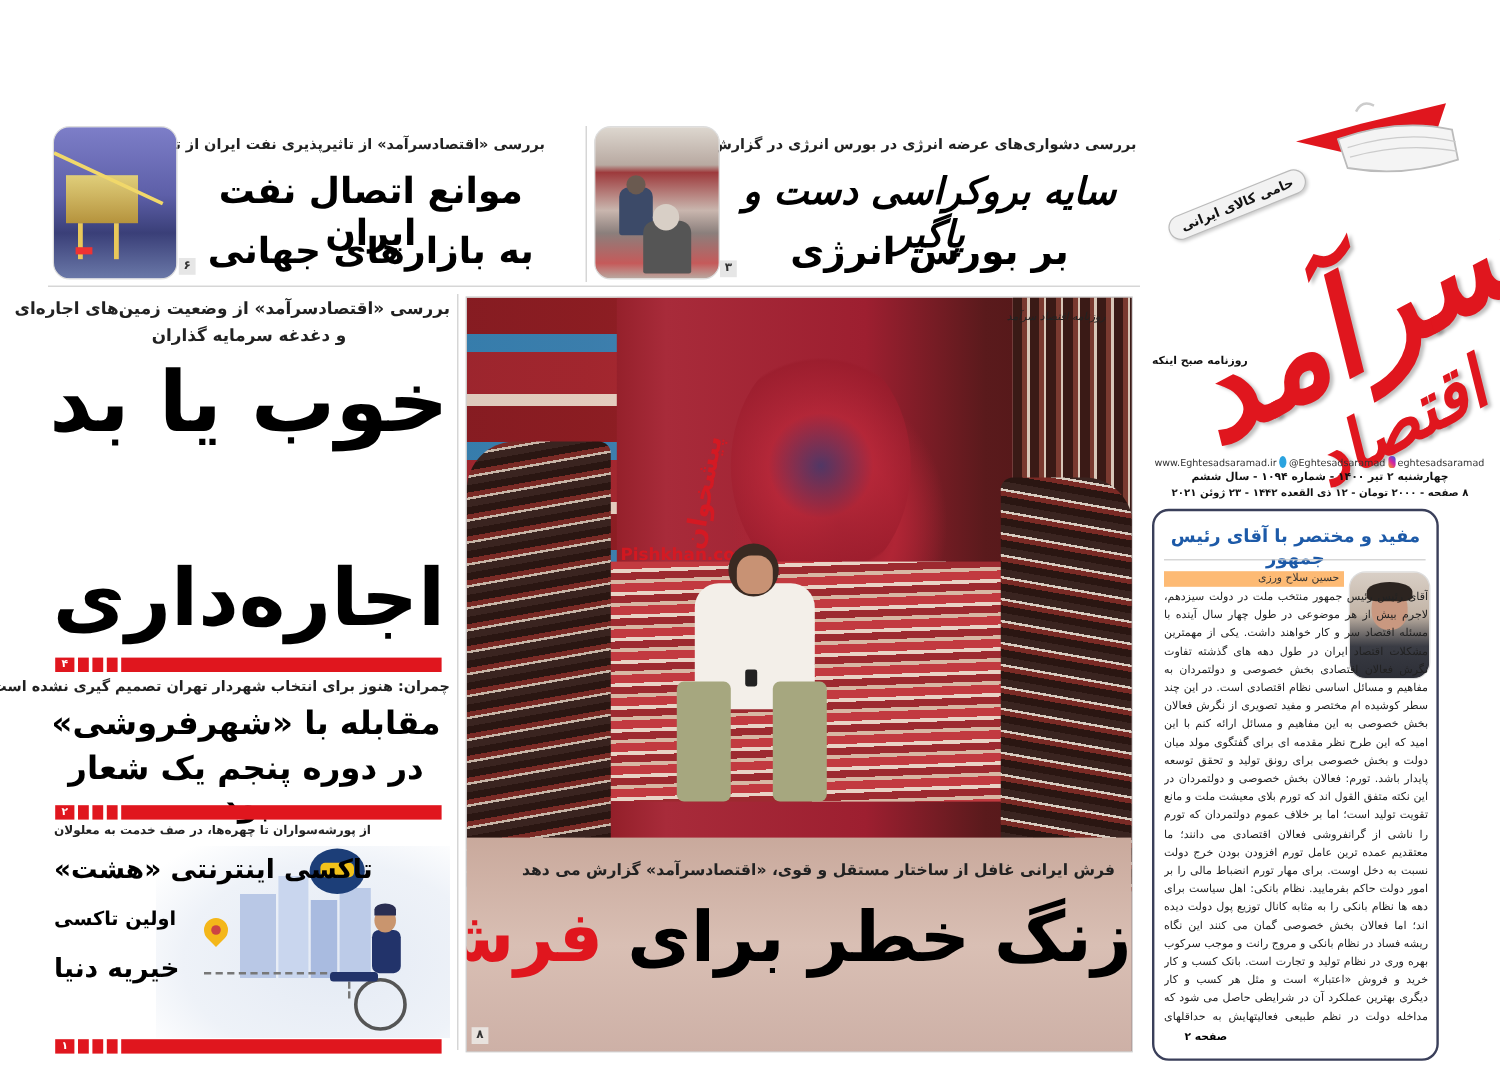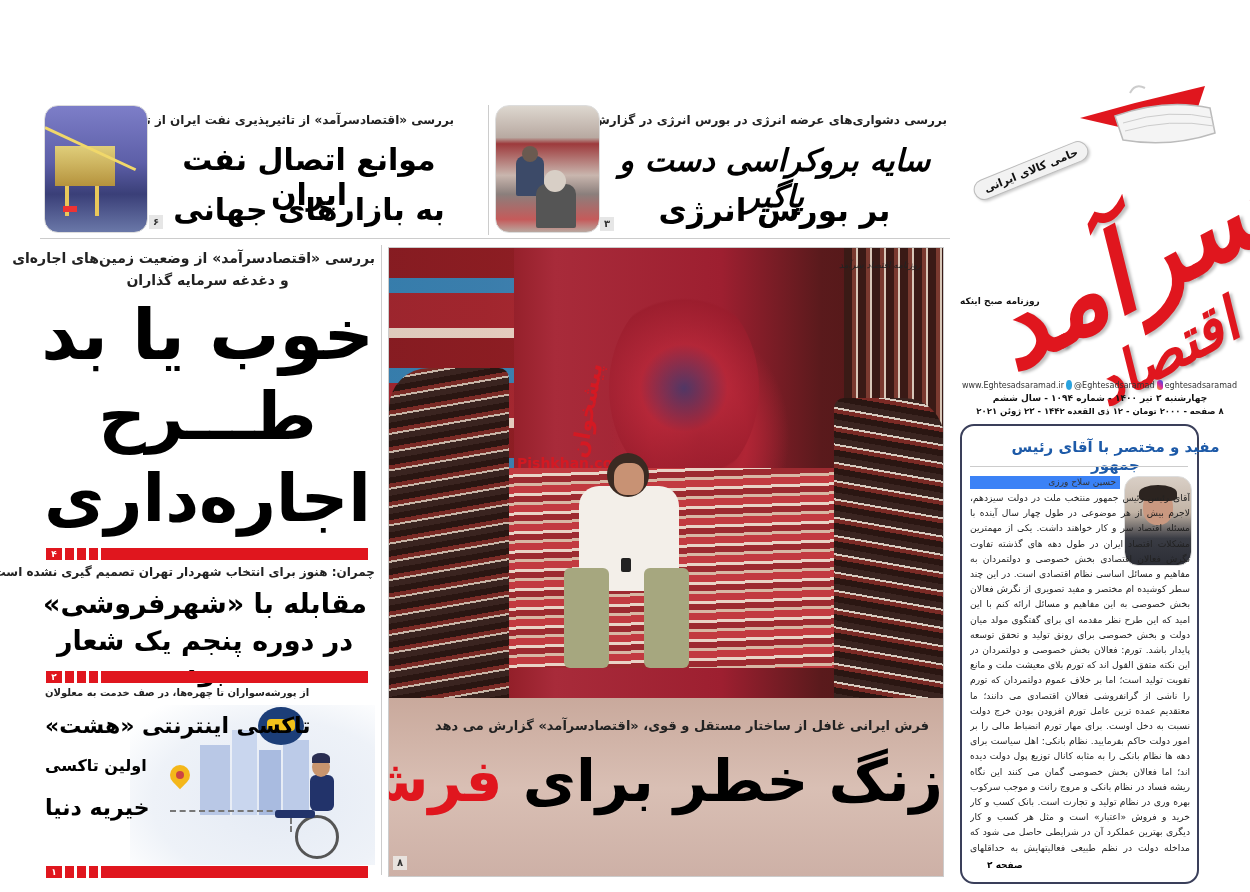--- a/index.html
+++ b/index.html
@@ -14,23 +14,23 @@
   .hline{background:#ccc;height:1px;}
   .redbar{height:12px;display:flex;gap:3px;}
   .redbar .seg{background:#e0161e;width:9px;height:12px;}
   .redbar .num{background:#e0161e;color:#fff;font-size:9px;width:16px;height:12px;line-height:12px;text-align:center;font-weight:bold;}
   .redbar .fill{background:#e0161e;flex:1;height:12px;}
   
   .logo-word{color:#e0161e;font-weight:bold;font-family:"DejaVu Serif",serif;font-style:italic;text-shadow:2px 3px 3px rgba(0,0,0,.25);}
   .badge{background:#f2f2f2;border:1px solid #bbb;border-radius:14px;font-size:11px;font-weight:bold;padding:3px 10px;transform:rotate(-22deg);box-shadow:1px 2px 3px rgba(0,0,0,.2);}
   
   .edbox{border:2px solid #3a3f5a;border-radius:14px;background:#fff;}
-  .edtitle{color:#1d5aa8;font-size:15px;font-weight:bold;margin-left:36px;}
+  .edtitle{color:#1d5aa8;font-size:15px;font-weight:bold;}
   .edbody{font-size:9.2px;line-height:15.2px;text-align:justify;direction:rtl;color:#222;}
-  .byline{background:#3b82f6;font-size:9px;color:#333;}
+  .byline{background:#fdba74;font-size:9px;color:#333;}
   
   .photo{background:
     radial-gradient(ellipse 120px 150px at 56% 30%, #8e1c2a 0%, #b02535 40%, transparent 75%),
     linear-gradient(90deg,#6b1520 0%,#8a1a22 18%,#a82b3a 30%,#9d1f30 60%,#5a1a1c 78%,#4a1512 100%);
     border:1px solid #ccc;}
   .rugstack-l{background:repeating-linear-gradient(170deg,#2a1612 0 6px,#7a2a25 6px 10px,#c8b6a8 10px 12px,#3a2420 12px 18px);border-radius:40px 10px 10px 10px;}
   .rugstack-r{background:repeating-linear-gradient(10deg,#2a1612 0 6px,#7a2a25 6px 10px,#d8ccc0 10px 12px,#3a2420 12px 18px);border-radius:10px 40px 10px 10px;}
   .rugstack-c{background:repeating-linear-gradient(178deg,#c23a40 0 7px,#e9d3c6 7px 10px,#9d2a30 10px 16px,#d8b7a4 16px 19px);}
   .floor{background:linear-gradient(180deg,#c9a99c 0%,#d9bfb4 50%,#cdb0a6 100%);}
   .man-shirt{background:#f3efe9;border-radius:20px 20px 6px 6px;}
@@ -108,21 +108,20 @@
   </div>
   <div class="abs pagenum" style="left:105px;top:110px;">۶</div>
 </div>
 
 <div class="abs hline" style="left:40px;top:238px;width:910px;"></div>
 
 <div class="abs" style="left:40px;top:245px;width:340px;height:315px;">
   <div class="abs kicker rtl" style="left:0;top:5px;width:335px;font-size:14px;">بررسی «اقتصادسرآمد» از وضعیت زمین‌های اجاره‌ای</div>
   <div class="abs kicker rtl" style="left:0;top:27px;width:335px;font-size:14px;">و دغدغه سرمایه گذاران</div>
   <div class="abs head rtl" style="left:0;top:50px;width:335px;font-size:70px;line-height:80px;letter-spacing:-2px;">خوب یا بد</div>
-  <div class="abs head rtl" style="left:0;top:130px;width:335px;font-size:66px;line-height:84px;letter-spacing:-2px;">طـــرح</div>
   <div class="abs head rtl" style="left:0;top:212px;width:335px;font-size:66px;line-height:84px;letter-spacing:-2px;">اجاره‌داری</div>
 </div>
 <div class="abs redbar" style="left:46px;top:548px;width:322px;">
   <span class="num">۴</span>
   <span class="seg"></span>
     <span class="seg"></span>
     <span class="seg"></span>
     <span class="fill"></span>
 </div>
 

